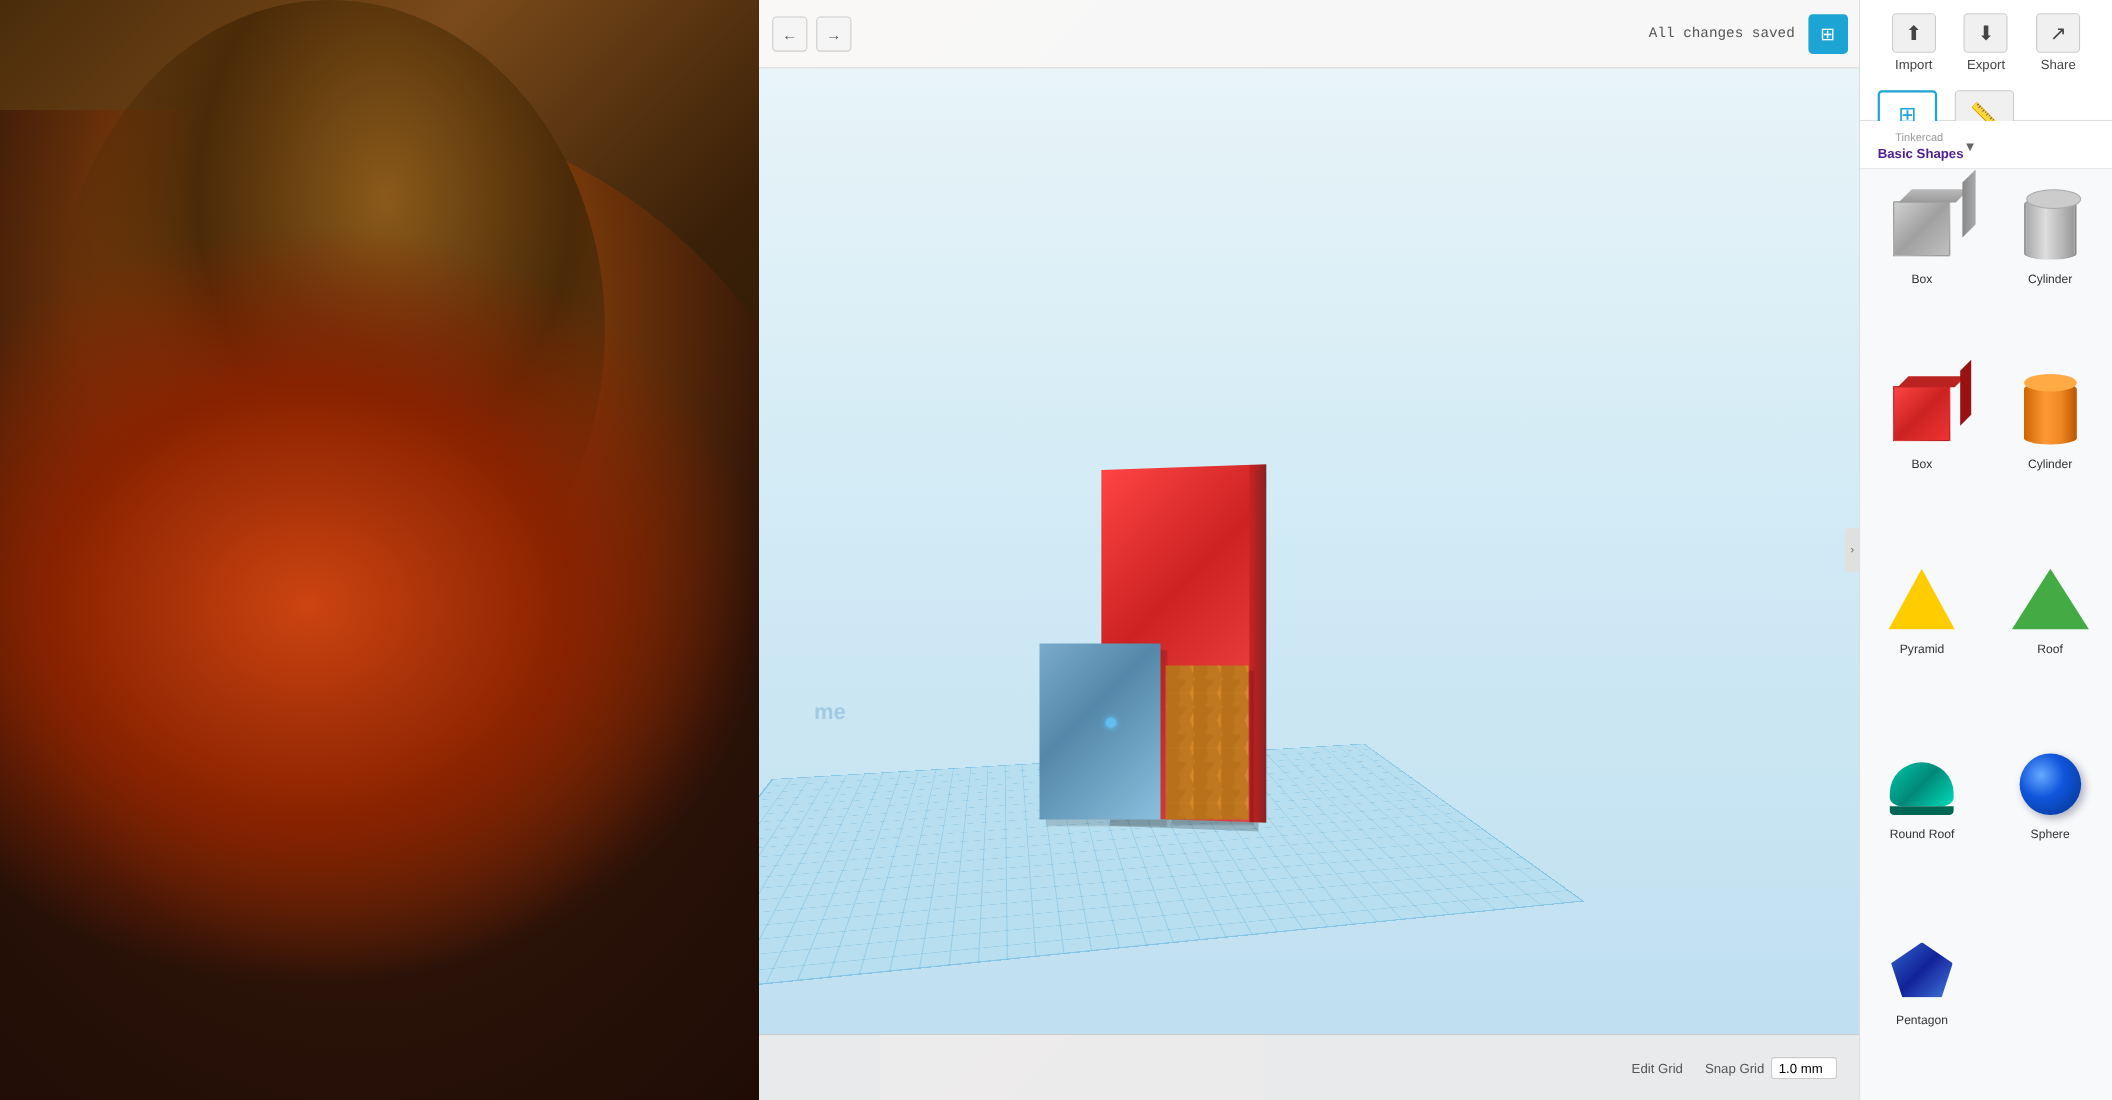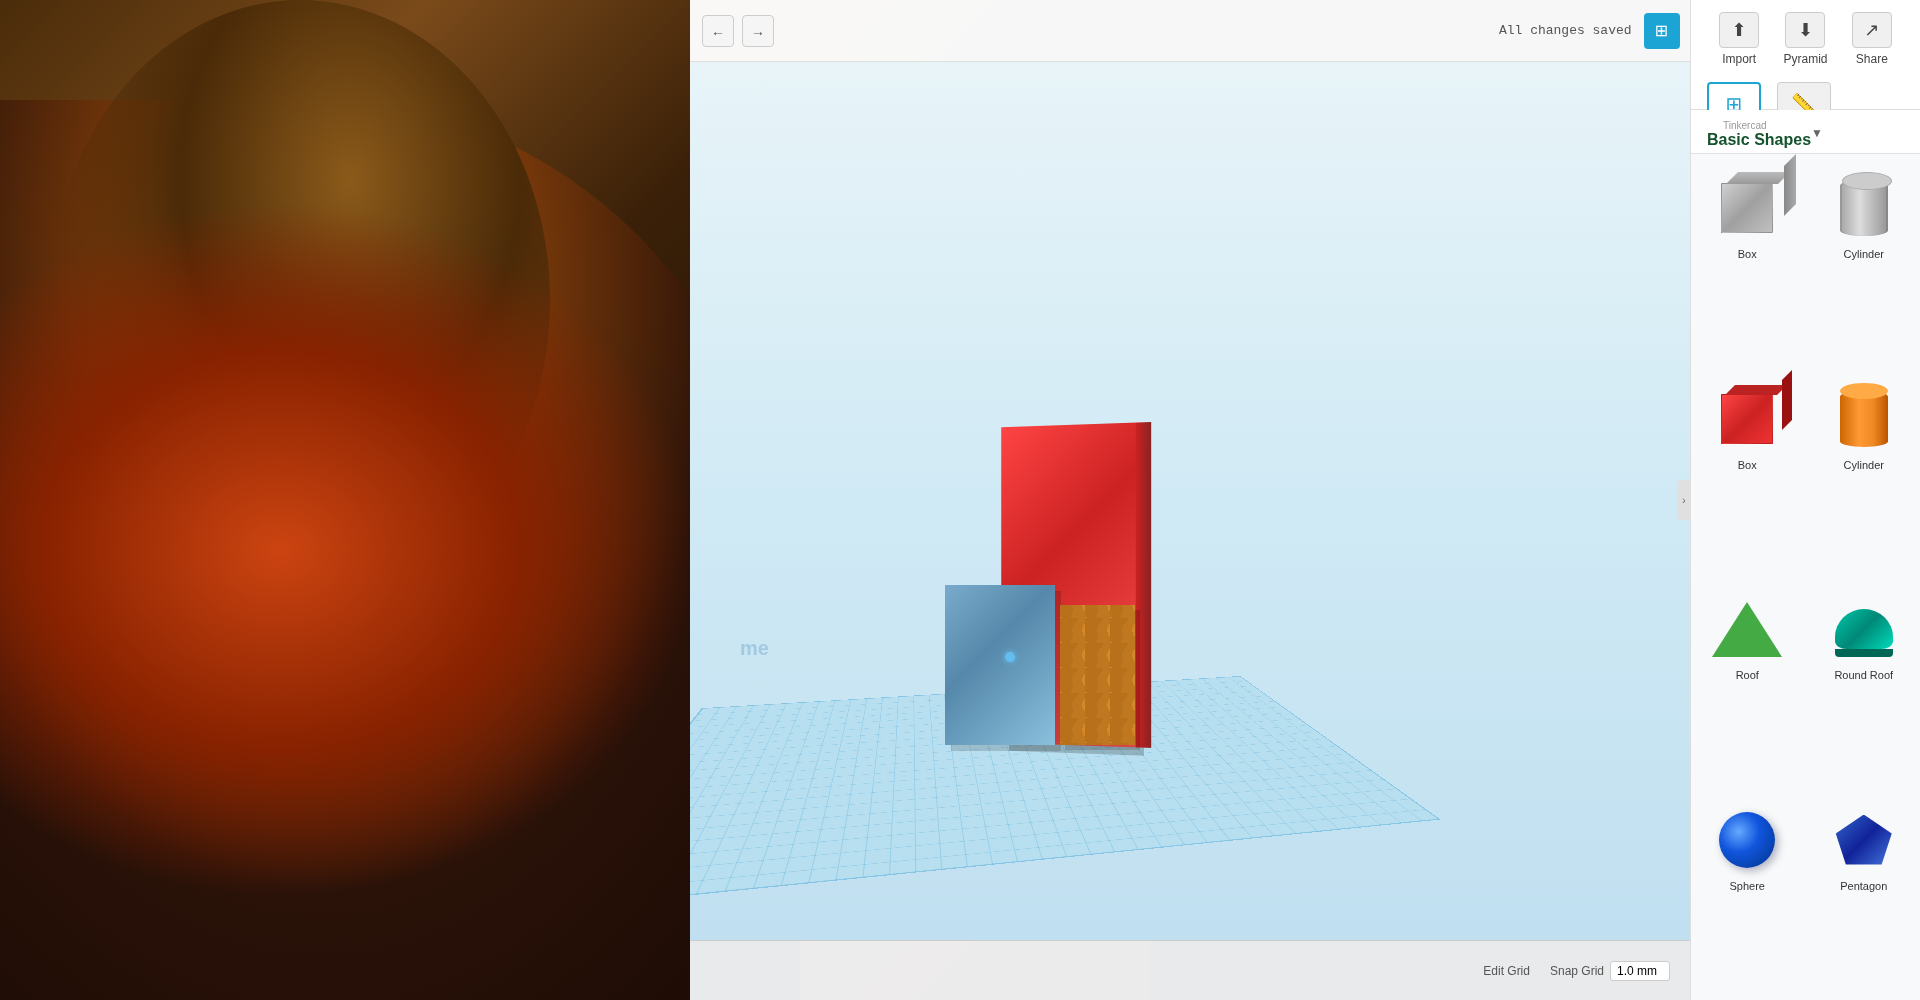--- a/index.html
+++ b/index.html
@@ -347,23 +347,23 @@
     .shapes-header {
       display: flex;
       align-items: center;
       justify-content: flex-start;
       padding: 6px 16px 4px;
       background: #fff;
       border-bottom: 1px solid #e0e0e0;
     }
 
     .shapes-title {
-      font-size: 16px;
+      font-size: 12px;
       font-weight: bold;
-      color: #14532d;
+      color: #4c1d95;
     }
 
     .shapes-arrow {
       font-size: 12px;
       color: #666;
       cursor: pointer;
     }
 
     
     .shapes-grid {
@@ -631,21 +631,21 @@
     </div>
 
     <div id="right-panel-top">
       <div class="panel-actions">
         <div class="action-btn">
           <div class="action-icon">⬆</div>
           <span>Import</span>
         </div>
         <div class="action-btn">
           <div class="action-icon">⬇</div>
-          <span>Pyramid</span>
+          <span>Export</span>
         </div>
         <div class="action-btn">
           <div class="action-icon">↗</div>
           <span>Share</span>
         </div>
       </div>
 
       <div class="workplane-ruler">
         <div class="wp-item">
           <div class="wp-icon">⊞</div>
@@ -689,20 +689,26 @@
         <span class="shape-name">Box</span>
       </div>
 
       <div class="shape-item">
         <div class="shape-preview">
           <div class="cylinder-orange"></div>
         </div>
         <span class="shape-name">Cylinder</span>
       </div>
 
+      <div class="shape-item">
+        <div class="shape-preview">
+          <div class="pyramid-yellow"></div>
+        </div>
+        <span class="shape-name">Pyramid</span>
+      </div>
 
       <div class="shape-item">
         <div class="shape-preview">
           <div class="roof-green"></div>
         </div>
         <span class="shape-name">Roof</span>
       </div>
 
       <div class="shape-item">
         <div class="shape-preview">

